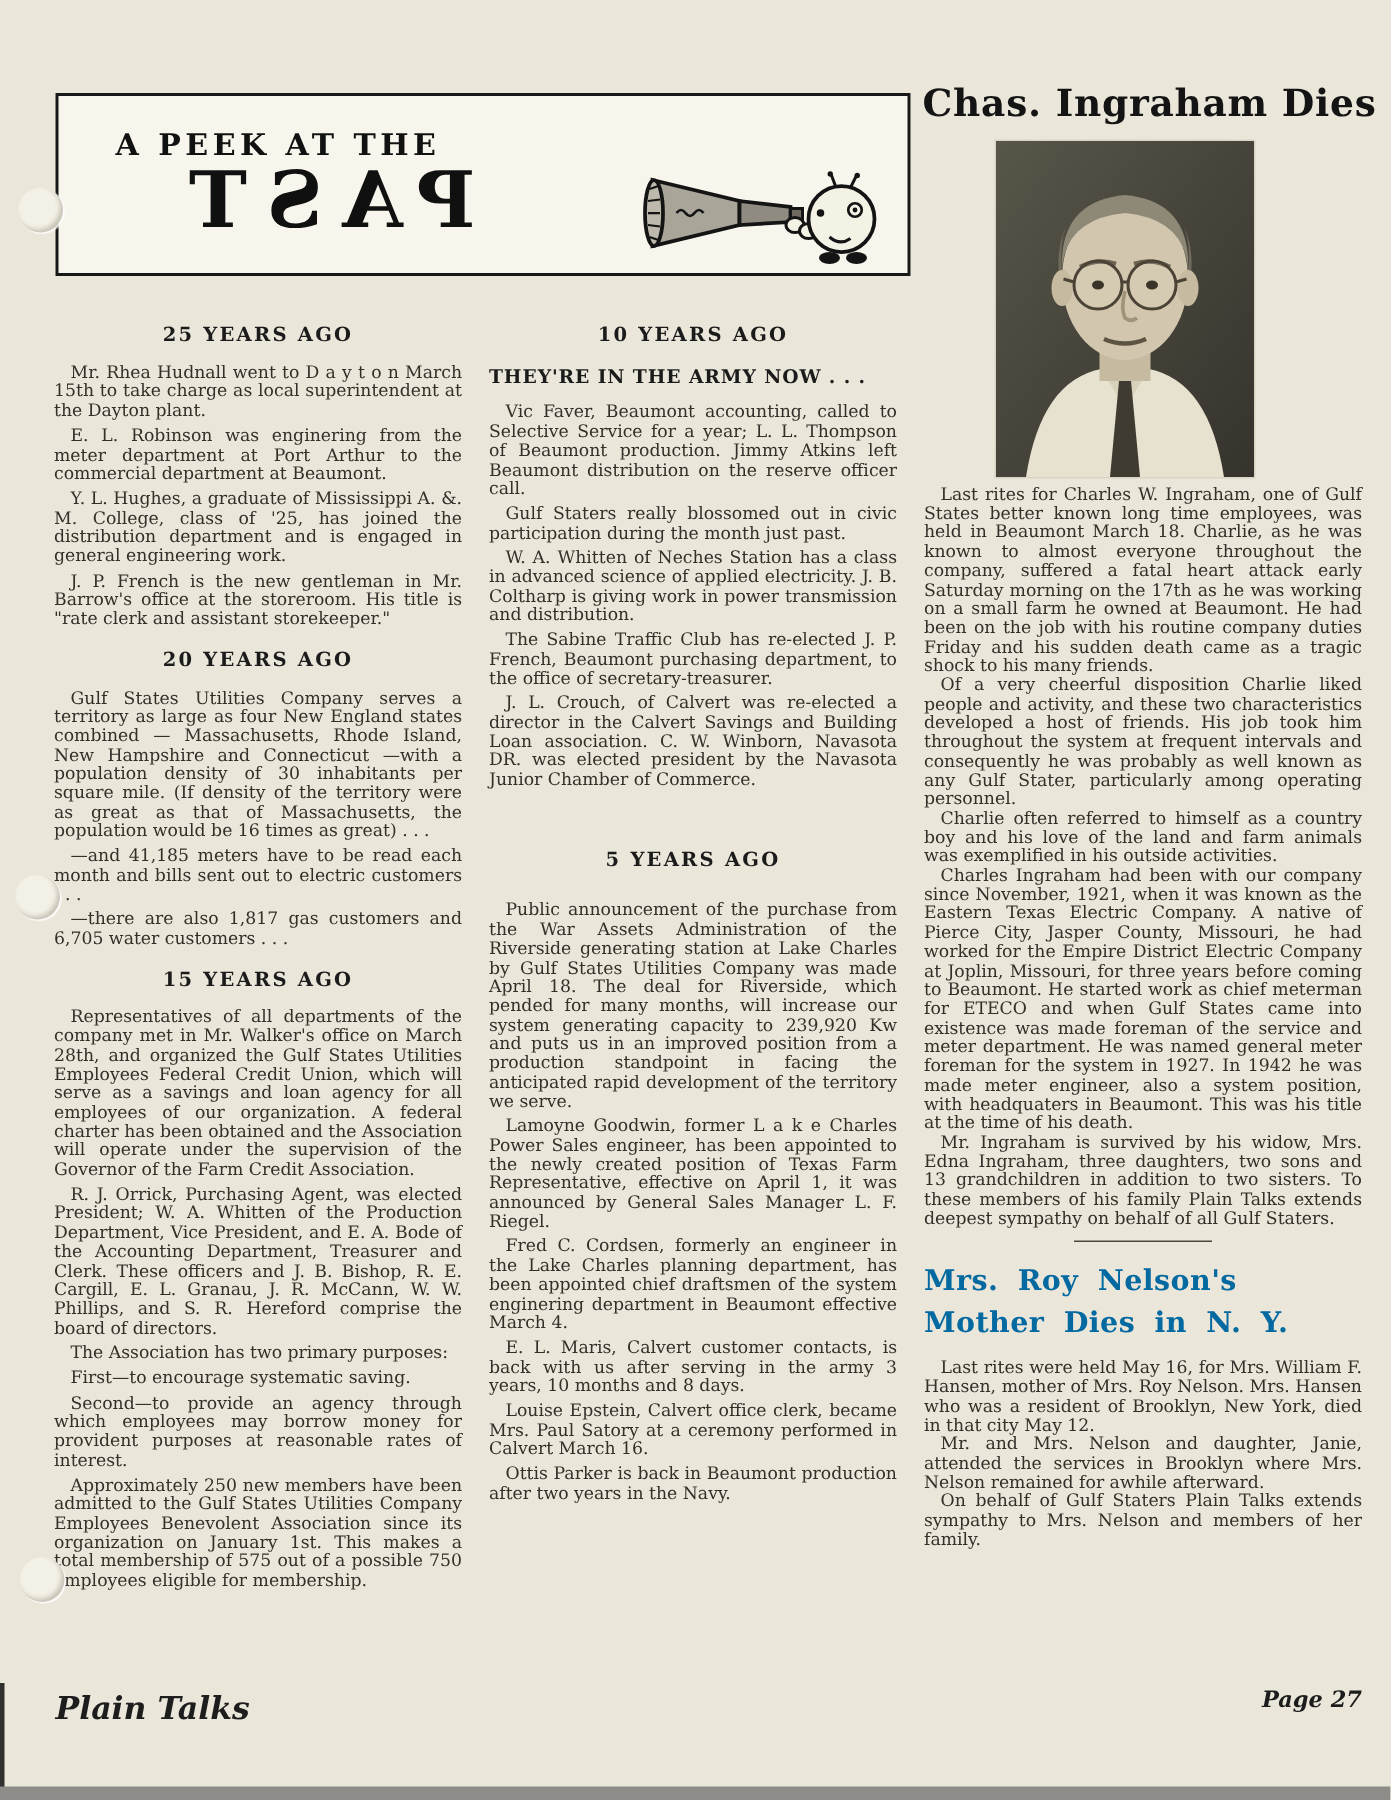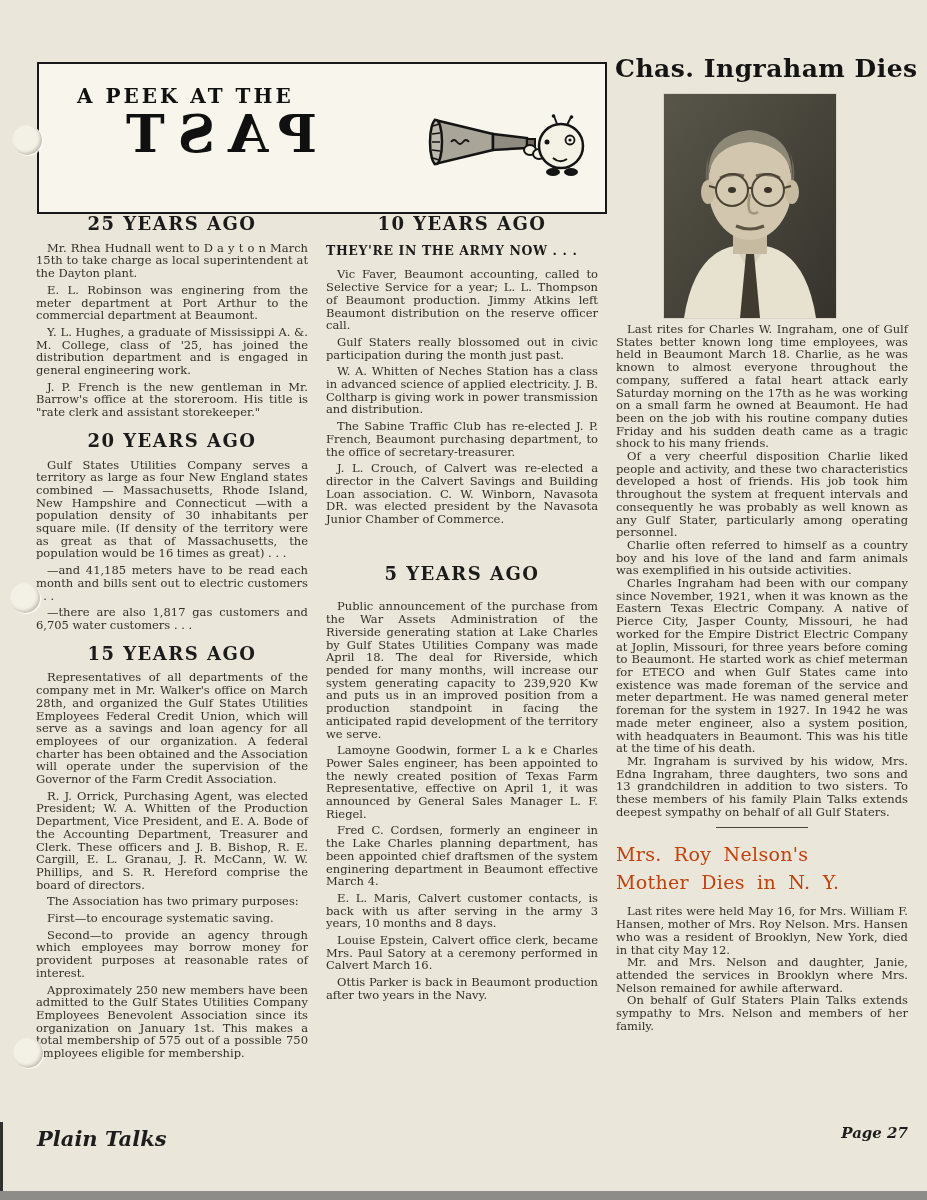--- a/index.html
+++ b/index.html
@@ -8,21 +8,21 @@
     background:#eae6d9;
     font-family:"DejaVu Serif","Liberation Serif",serif;
     color:#2e2c27;
     position:relative;
     overflow:hidden;
   }
   .page{position:absolute;inset:0;}
 
   
   .masthead-box{
-    position:absolute;left:37px;top:62px;width:570px;height:152px;
+    position:absolute;left:37px;top:62px;width:570px;height:122px;
     background:#f7f5ec;border:2.5px solid #181818;box-sizing:border-box;
   }
   .kicker{
     position:absolute;left:38px;top:20px;
     font-size:20px;font-weight:bold;letter-spacing:3px;color:#111;
     white-space:nowrap;
   }
   .past-word{
     position:absolute;left:74px;top:44px;
     font-size:52px;font-weight:bold;letter-spacing:13px;color:#101010;
@@ -47,34 +47,34 @@
     position:absolute;top:218px;width:272px;
     font-size:11.5px;line-height:12.7px;text-align:justify;
     color:#33302a;
   }
   .col1{left:36px;}
   .col2{left:326px;}
   .col3{left:616px;top:323px;width:292px;}
   .col p{margin:0 0 4px;text-indent:11px;}
   .col .tight p{margin:0;}
   .sh{
-    text-align:center;font-weight:bold;font-size:18px;letter-spacing:1.5px;
+    text-align:center;font-weight:bold;font-size:13px;letter-spacing:1.5px;
     color:#1b1b1b;margin:16px 0 11px;text-indent:0;
   }
   .sh.first{margin-top:0;}
   .sh.y5{margin:42px 0 20px;}
   .subh{
     font-weight:bold;font-size:12.5px;letter-spacing:.6px;color:#1b1b1b;
     text-align:left;margin:14px 0 11px;text-indent:0;
   }
   .divider{
     border:none;border-top:1.5px solid #4a463e;width:92px;margin:9px auto 12px;
   }
   .nelson-h{
-    font-size:19px;font-weight:normal;line-height:28px;color:#c2410c;
+    font-size:19px;font-weight:bold;line-height:28px;color:#0369a1;
     letter-spacing:.3px;word-spacing:6px;margin:0 0 9px;text-align:left;
   }
 
   
   .footer-left{
     position:absolute;left:37px;top:1126px;
     font-weight:bold;font-style:italic;font-size:21px;color:#1d1d1d;
   }
   .footer-right{
     position:absolute;right:19px;top:1124px;

